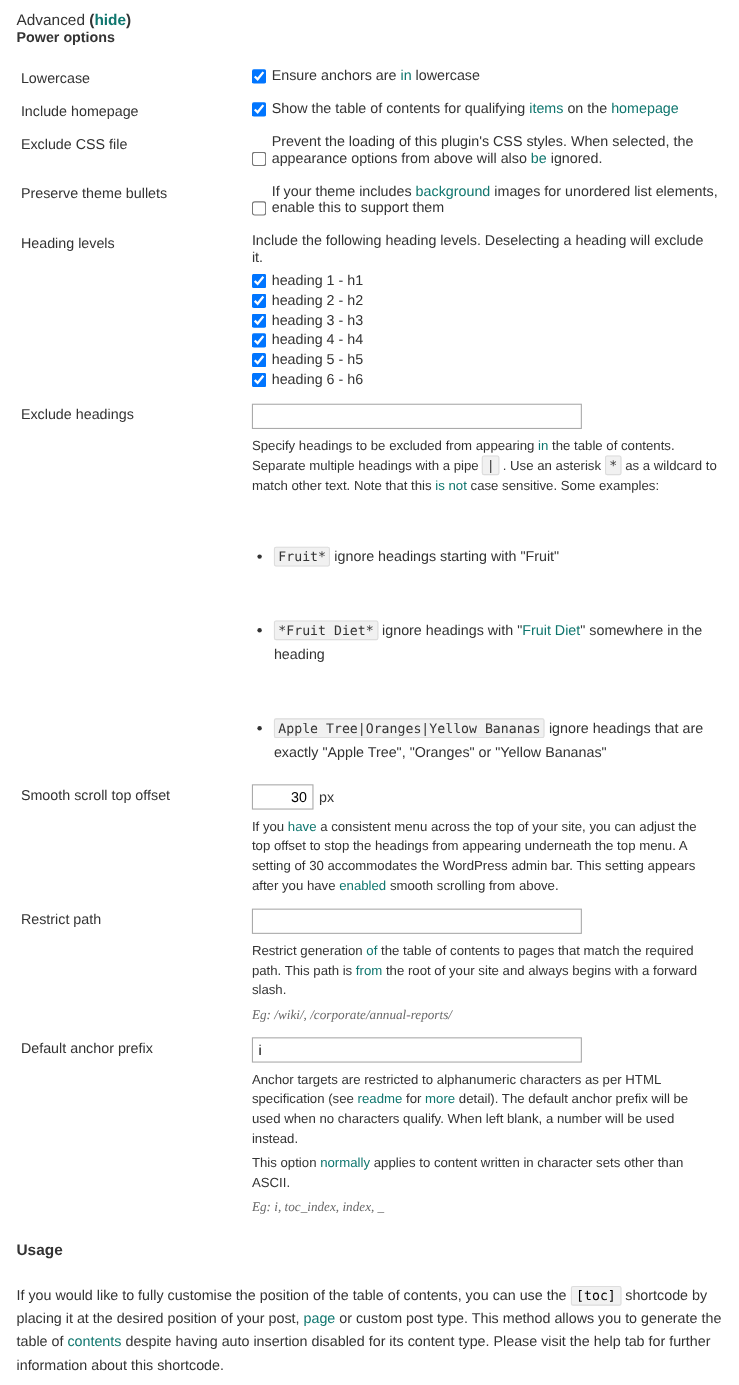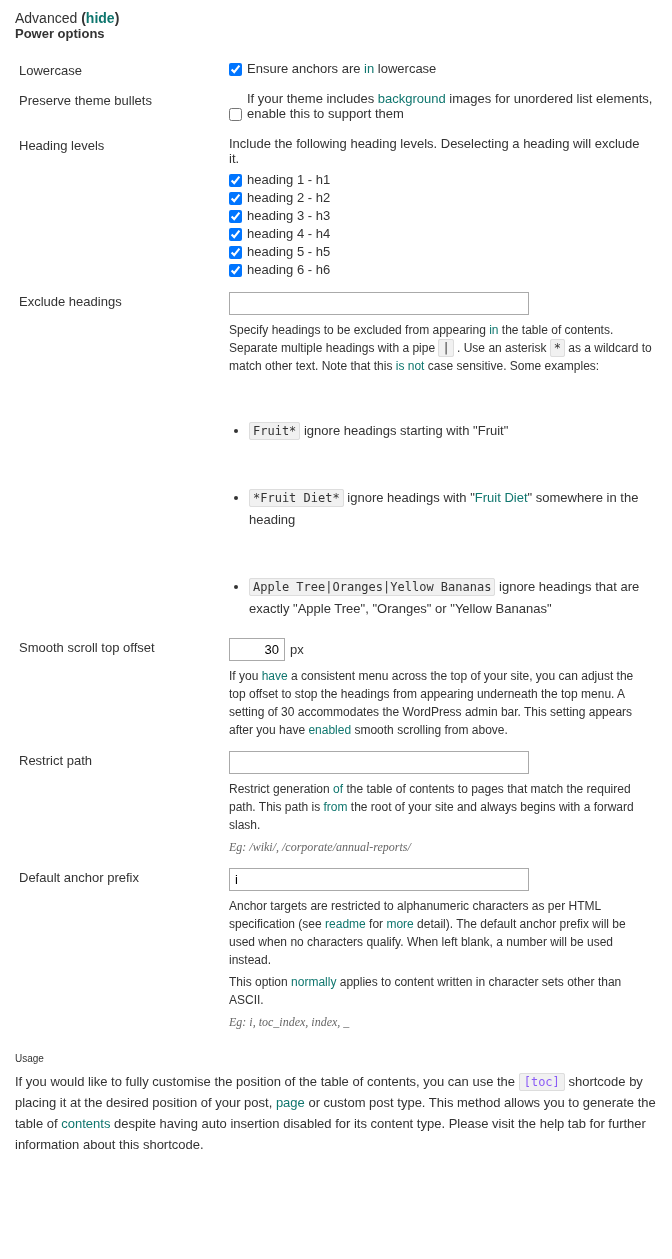--- a/index.html
+++ b/index.html
@@ -98,37 +98,37 @@
       line-height: 1.7;
     }
     ul.desc-list li {
       margin-bottom: 4px;
       margin-top: 45px;
     }
     .usage-section {
       margin-top: 16px;
     }
     .usage-title {
-      font-weight: normal;
-      font-size: 10px;
-      margin-bottom: 8px;
+      font-weight: bold;
+      font-size: 14px;
+      margin-bottom: 24px;
     }
     .usage-text {
       font-size: 13px;
       line-height: 1.6;
       color: #333;
     }
     .toc-code {
       background: #f1f1f1;
       border: 1px solid #ddd;
       padding: 1px 4px;
       font-family: monospace;
       font-size: 12px;
       border-radius: 2px;
-      color: #8b5cf6;
+      color: #000000;
     }
   </style>
 </head>
 <body>
 
 <div>
   <span class="advanced-header">
     <span>Advanced</span>
     (<a href="#">hide</a>)
   </span>
@@ -143,21 +143,39 @@
       <td class="row-label">Lowercase</td>
       <td>
         <div class="checkbox-row">
           <input type="checkbox" checked="" style="">
           <label>Ensure anchors are <a href="#">in</a> lowercase</label>
         </div>
       </td>
     </tr>
 
 
-
+    <tr>
+      <td class="row-label">Include homepage</td>
+      <td>
+        <div class="checkbox-row">
+          <input type="checkbox" checked="" style="">
+          <label>Show the table of contents for qualifying <a href="#">items</a> on the <a href="#">homepage</a></label>
+        </div>
+      </td>
+    </tr>
+
+    <tr>
+      <td class="row-label">Exclude CSS file</td>
+      <td>
+        <div class="checkbox-row">
+          <input type="checkbox" style="">
+          <label>Prevent the loading of this plugin's CSS styles. When selected, the appearance options from above will also <a href="#">be</a> ignored.</label>
+        </div>
+      </td>
+    </tr>
 
     <tr>
       <td class="row-label">Preserve theme bullets</td>
       <td>
         <div class="checkbox-row">
           <input type="checkbox" style="">
           <label>If your theme includes <a href="#">background</a> images for unordered list elements, enable this to support them</label>
         </div>
       </td>
     </tr>

